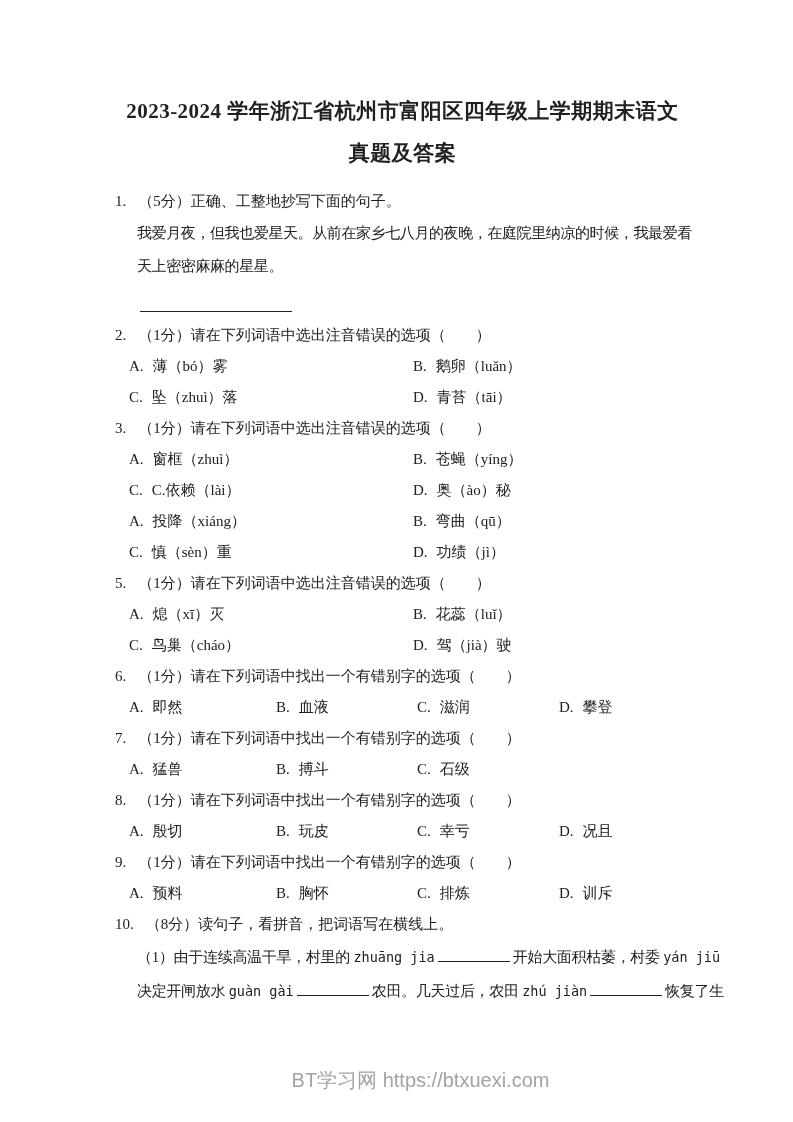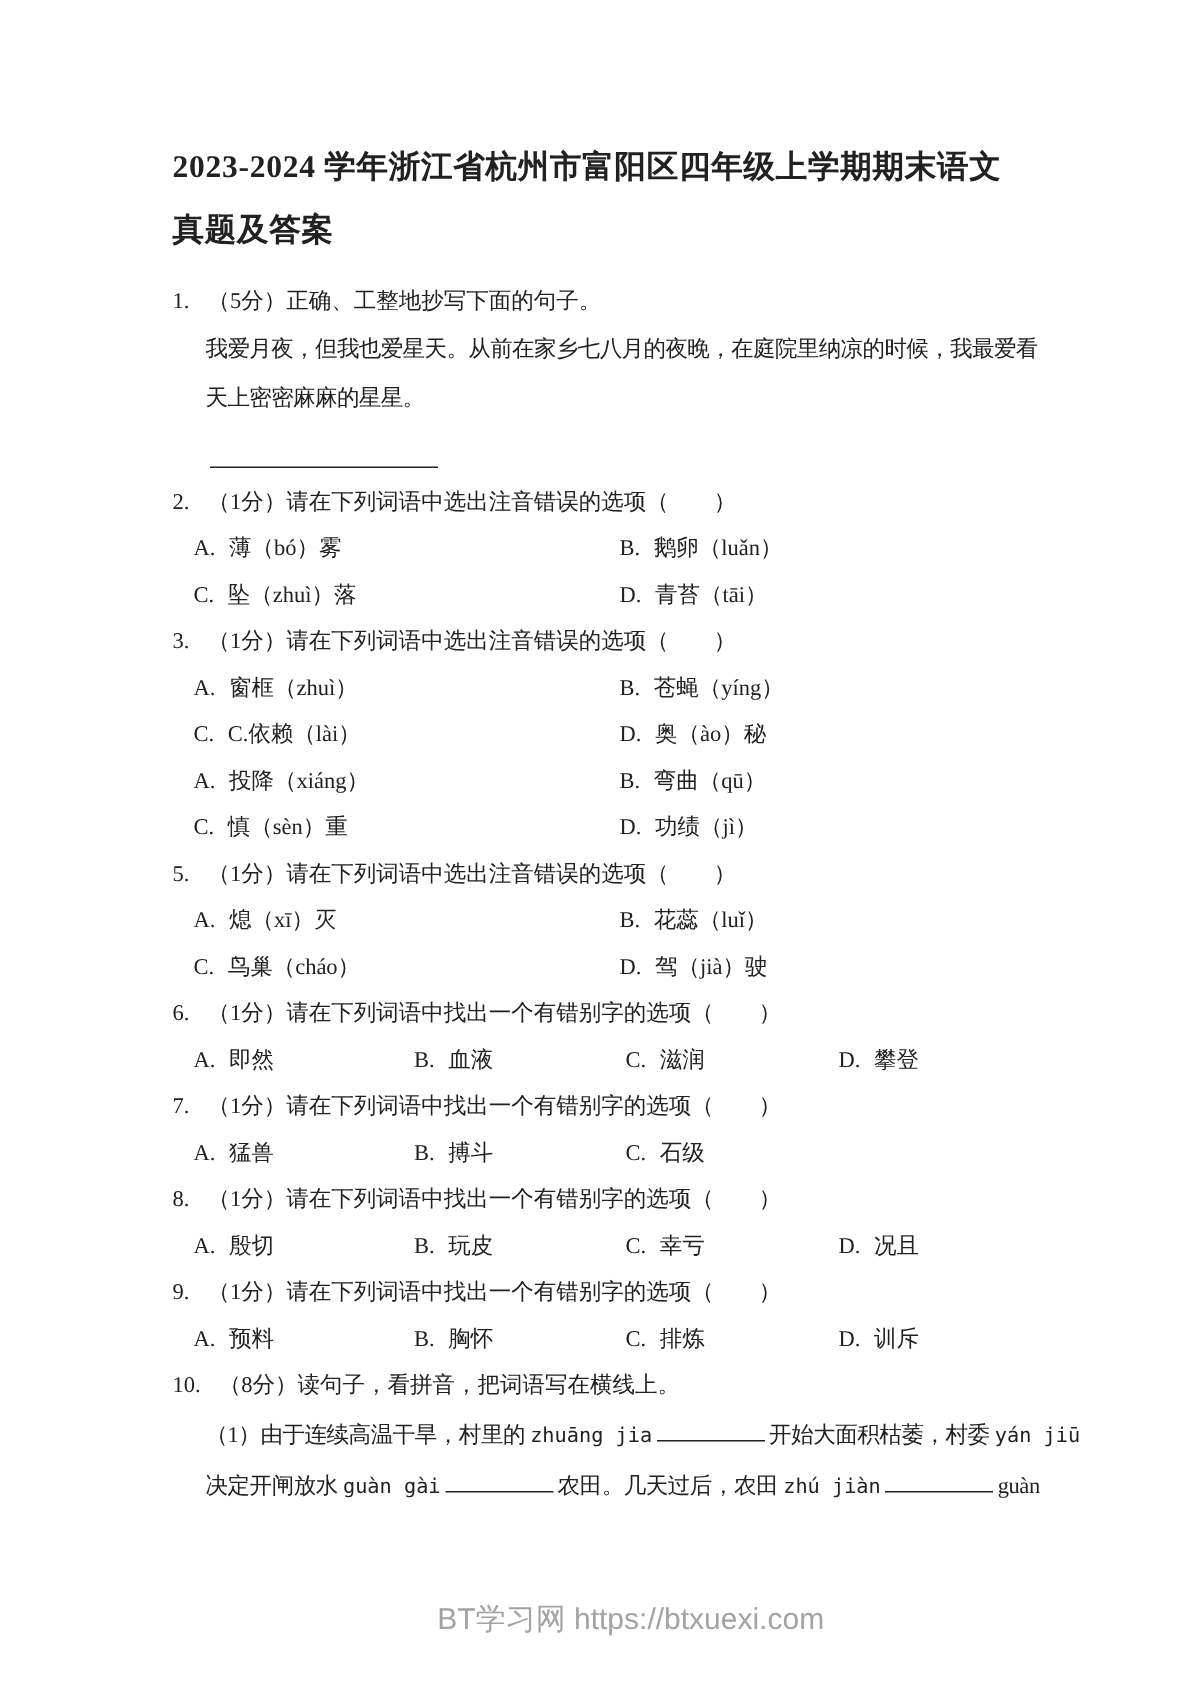--- a/index.html
+++ b/index.html
@@ -18,21 +18,21 @@
     background: #ffffff;
   }
   .content {
     position: absolute;
     left: 115px;
     top: 90px;
     width: 575px;
     font-size: 15px;
   }
   .doc-title {
-    text-align: left;
+    text-align: center;
     font-weight: bold;
     font-size: 21px;
     line-height: 42px;
     margin-bottom: 12px;
     letter-spacing: 0.5px;
   }
   .q-header {
     line-height: 31px;
     white-space: nowrap;
   }
@@ -190,19 +190,19 @@
         <div class="opt"><span class="opt-label">A.</span><span>预料</span></div>
         <div class="opt"><span class="opt-label">B.</span><span>胸怀</span></div>
         <div class="opt"><span class="opt-label">C.</span><span>排炼</span></div>
         <div class="opt"><span class="opt-label">D.</span><span>训斥</span></div>
       </div>
     </div>
 
     <div>
       <div class="q-header"><span class="q-num">10.</span><span>（8分）读句子，看拼音，把词语写在横线上。</span></div>
       <div class="fill-line"><span>（1）由于连续高温干旱，村里的 </span><span class="py">zhuāng jia</span><span class="fblank"></span><span>开始大面积枯萎，村委 </span><span class="py">yán jiū</span></div>
-      <div class="fill-line"><span>决定开闸放水 </span><span class="py">guàn gài</span><span class="fblank"></span><span>农田。几天过后，农田 </span><span class="py">zhú jiàn</span><span class="fblank"></span><span>guàn</span></div>
+      <div class="fill-line"><span>决定开闸放水 </span><span class="py">guàn gài</span><span class="fblank"></span><span>农田。几天过后，农田 </span><span class="py">zhú jiàn</span><span class="fblank"></span><span>恢复了生</span></div>
     </div>
 
   </div>
 
   <div class="footer">BT学习网 https://btxuexi.com</div>
 </div>
 
 </body></html>

